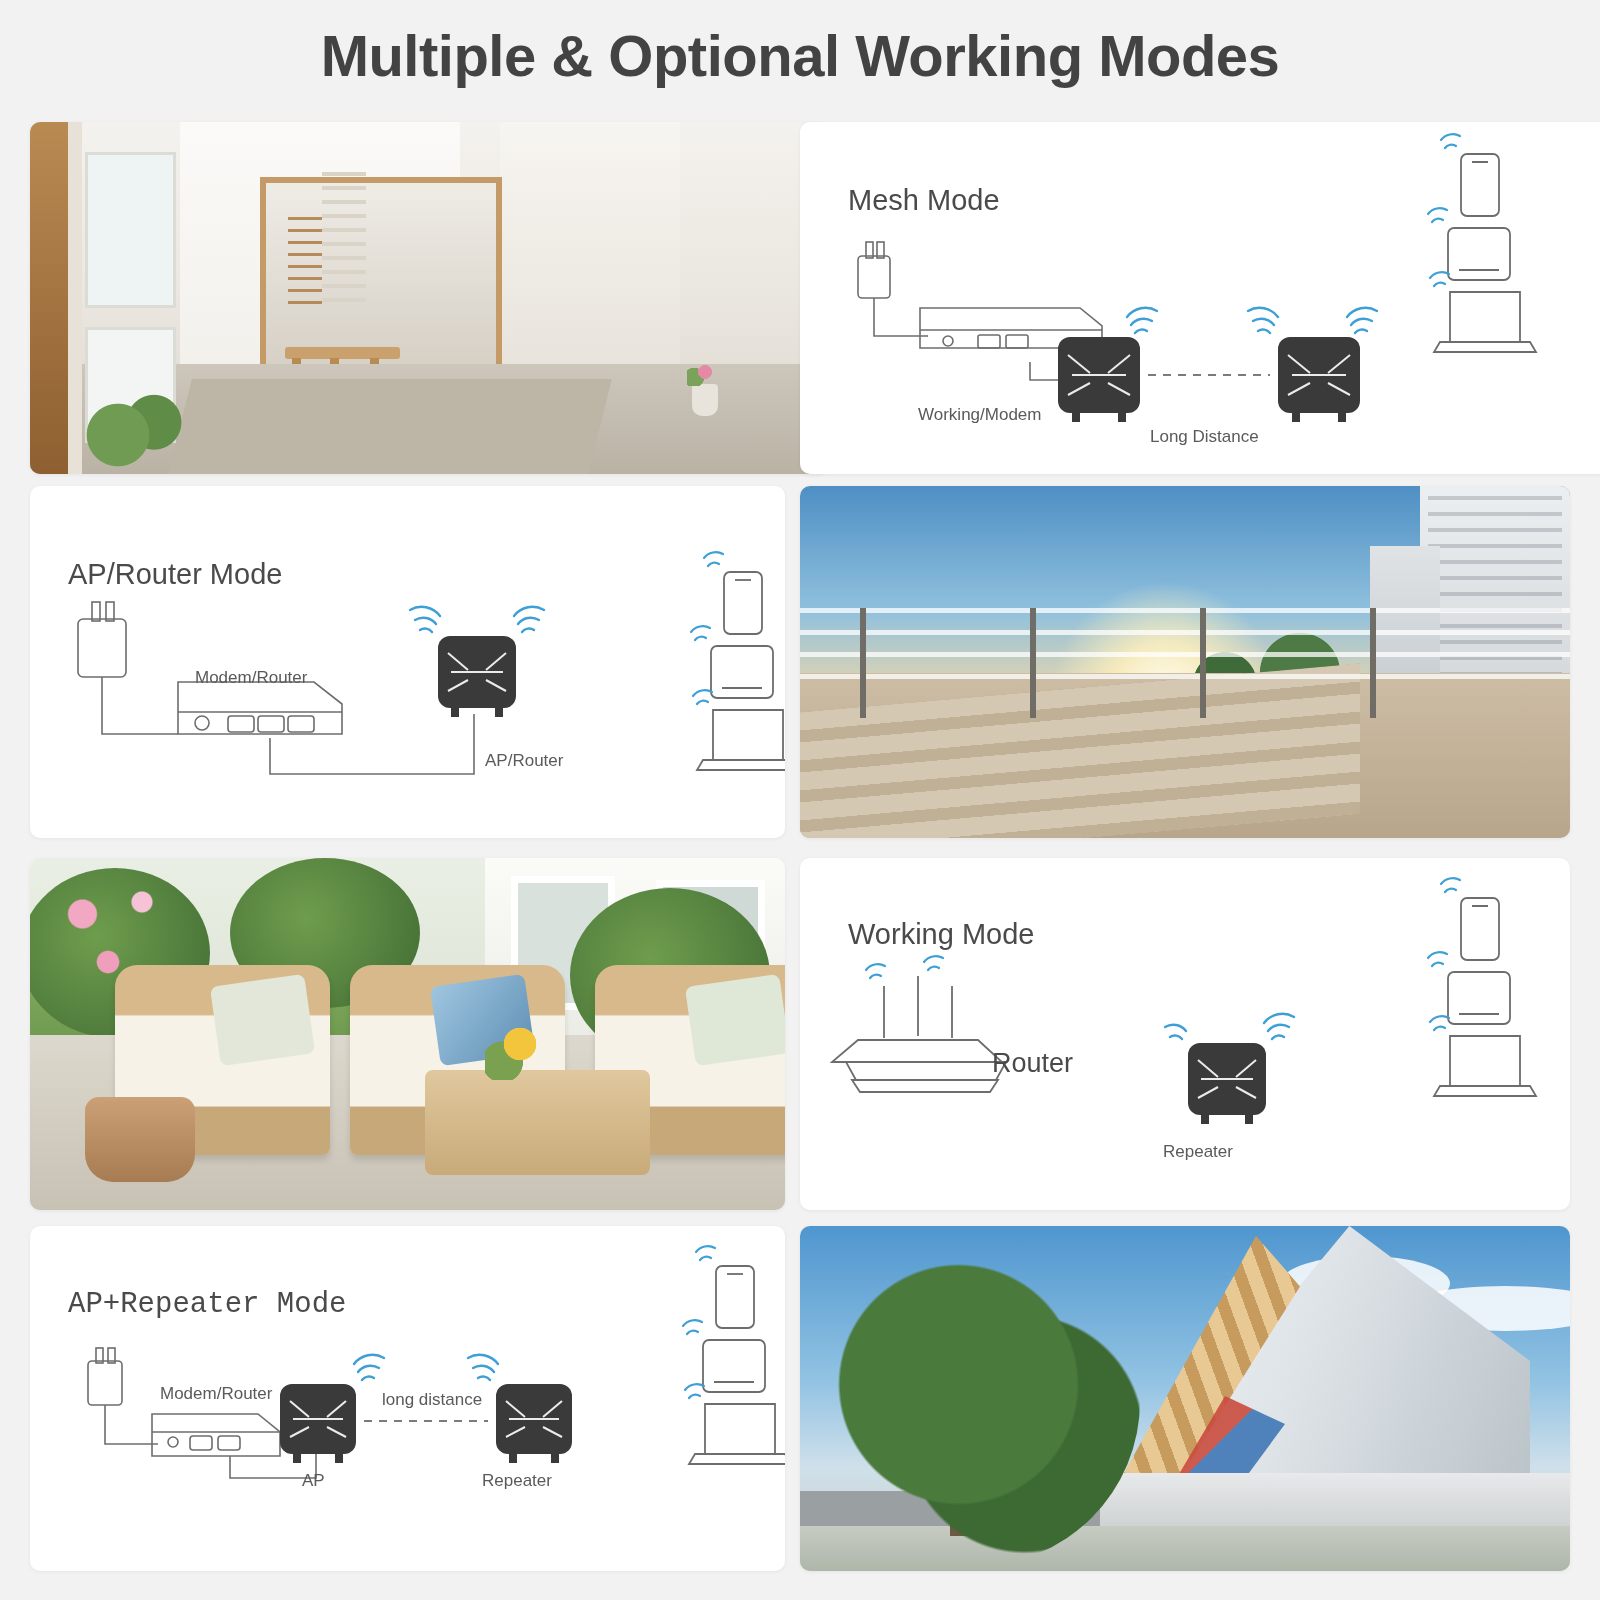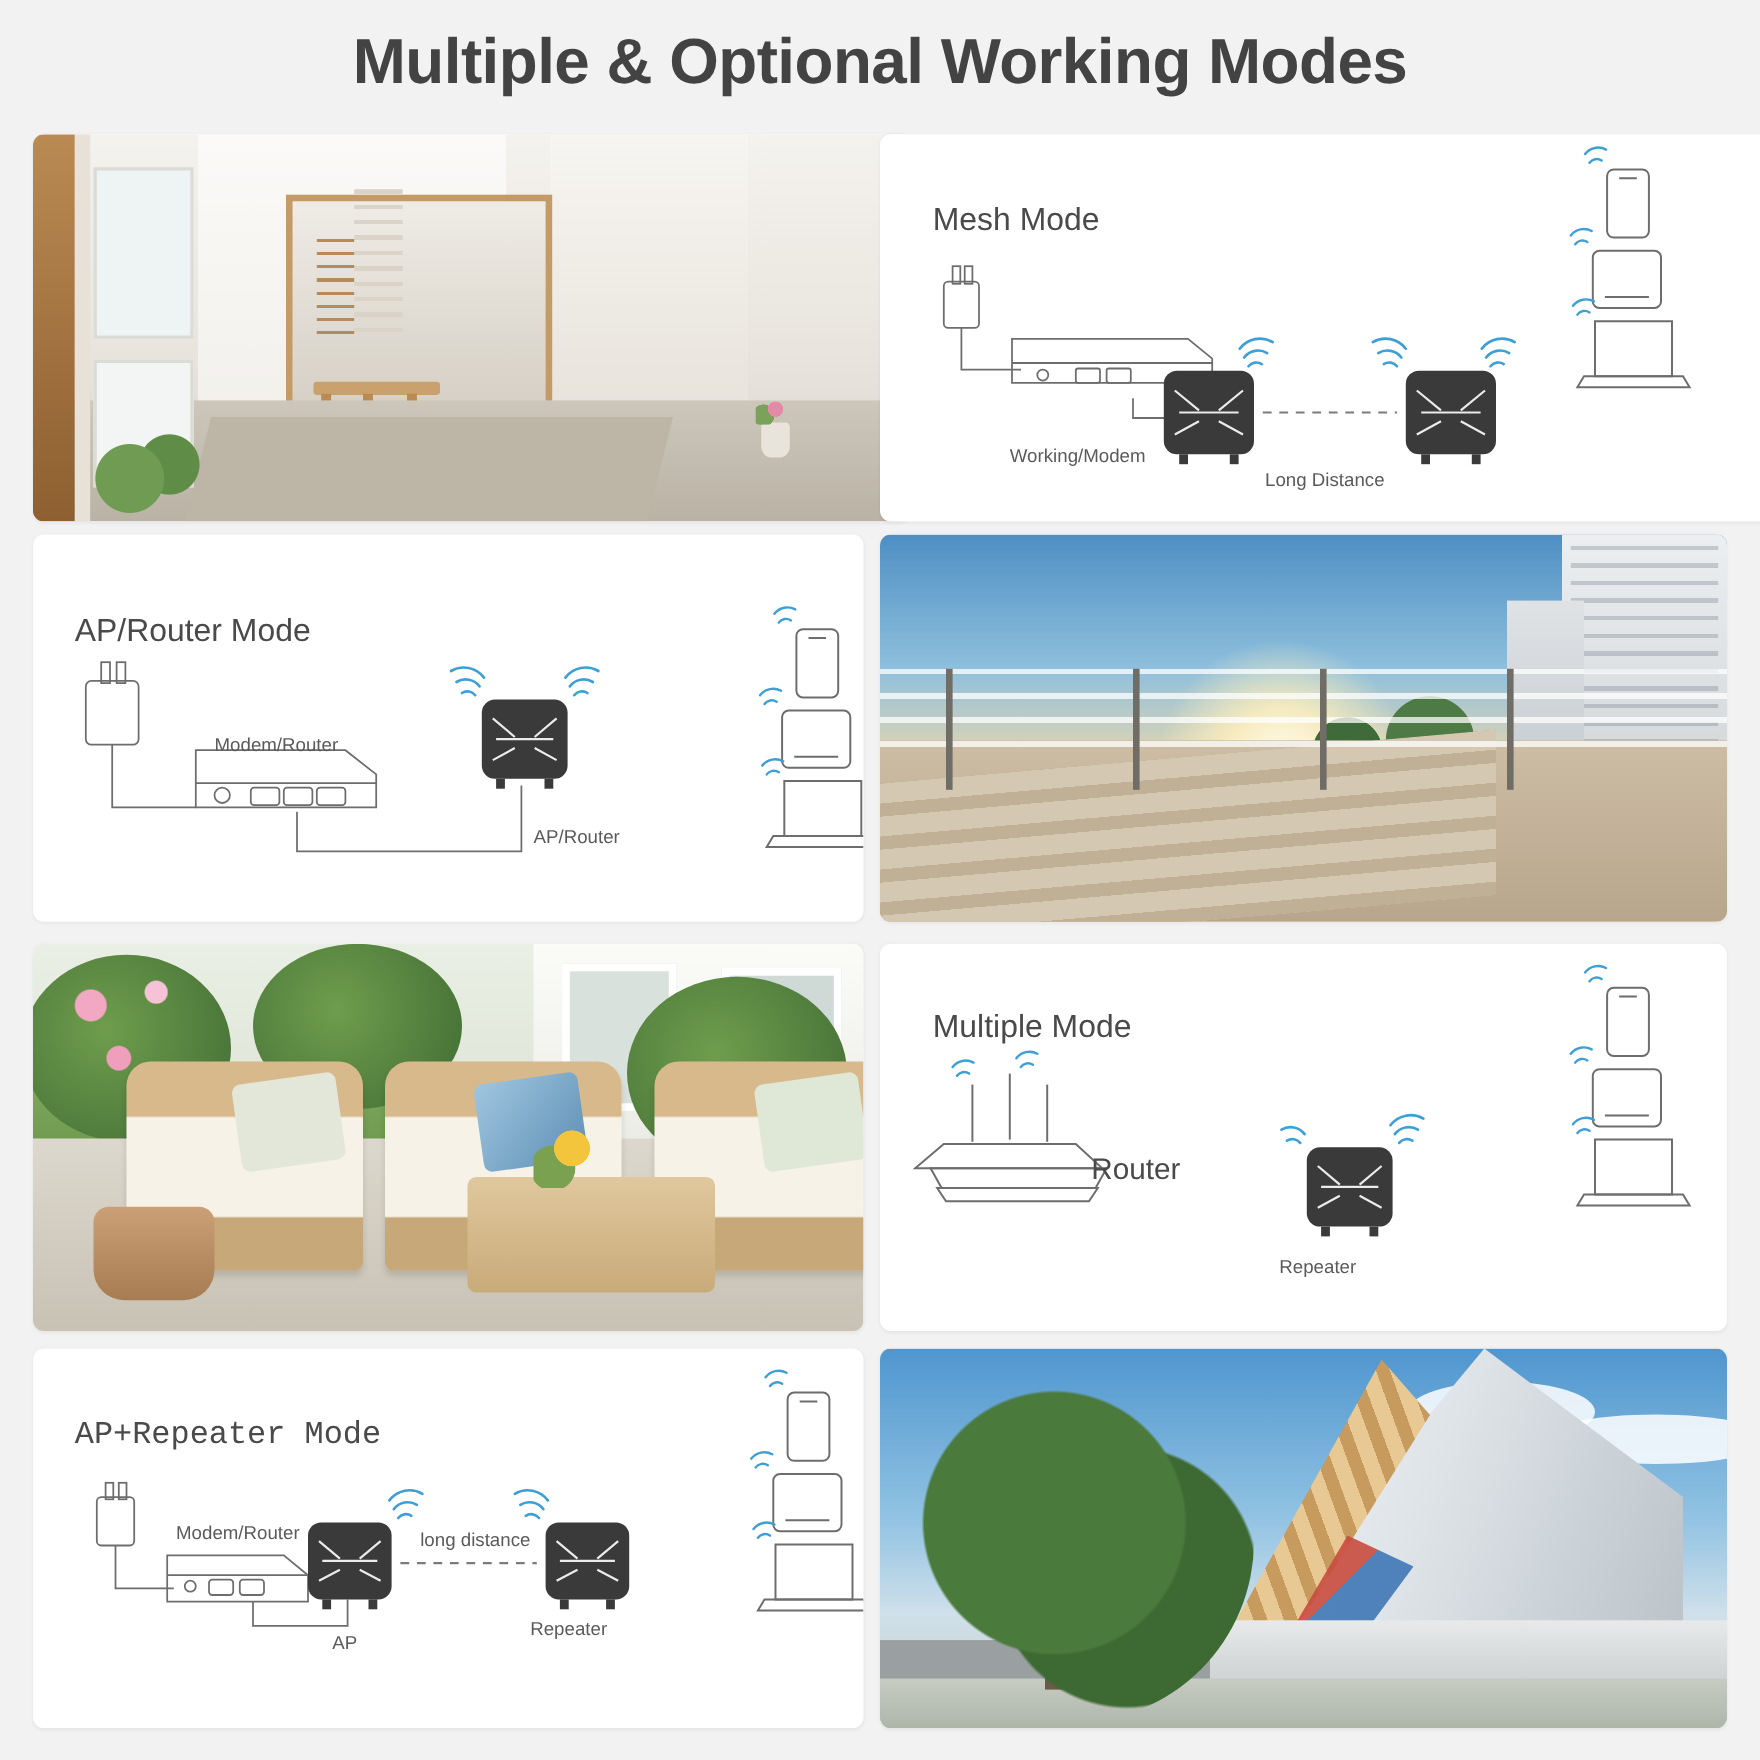--- a/index.html
+++ b/index.html
@@ -335,21 +335,21 @@
       <div class="pillowA"></div>
       <div class="pillowB"></div>
       <div class="pillowC"></div>
       <div class="table"></div>
       <div class="bouquet"></div>
       <div class="pot"></div>
     </div>
   </div>
 
   <div class="card r3 right">
-    <div class="mode-label" style="left:48px;top:60px;">Multiple Mode</div>
+    <div class="mode-label" style="left:48px;top:60px;">Working Mode</div>
     <div class="dg">
       <svg width="770" height="352" viewBox="0 0 770 352">
 
         <g fill="none" stroke="#6d6d6d" stroke-width="1.8">
           <path d="M84 180 V128"></path>
           <path d="M118 178 V118"></path>
           <path d="M152 180 V128"></path>
           <path d="M58 182 h120 l24 22 h-170 z"></path>
           <path d="M46 204 h160 l-10 18 h-140 z"></path>
           <path d="M52 222 h146 l-8 12 h-130 z"></path>
@@ -471,21 +471,21 @@
         <g stroke="#3d9fd6" stroke-width="2.2" fill="none" stroke-linecap="round">
           <path d="M670 34 a8 8 0 0 1 11 -2"></path>
           <path d="M666 26 a15 15 0 0 1 19 -4"></path>
           <path d="M657 108 a8 8 0 0 1 11 -2"></path>
           <path d="M653 100 a15 15 0 0 1 19 -4"></path>
           <path d="M659 172 a8 8 0 0 1 11 -2"></path>
           <path d="M655 164 a15 15 0 0 1 19 -4"></path>
         </g>
       </svg>
       <div class="dg-text" style="left:130px;top:158px;">Modem/Router</div>
-      <div class="dg-text" style="left:272px;top:245px;margin-top:13px;">AP</div>
+      <div class="dg-text" style="left:272px;top:245px;">AP</div>
       <div class="dg-text" style="left:452px;top:245px;">Repeater</div>
       <div class="dg-text" style="left:352px;top:164px;">long distance</div>
     </div>
   </div>
 
   <div class="card r4 right">
     <div class="photo ph-church">
       <div class="cloud c1"></div>
       <div class="cloud c2"></div>
       <div class="roof"></div>

